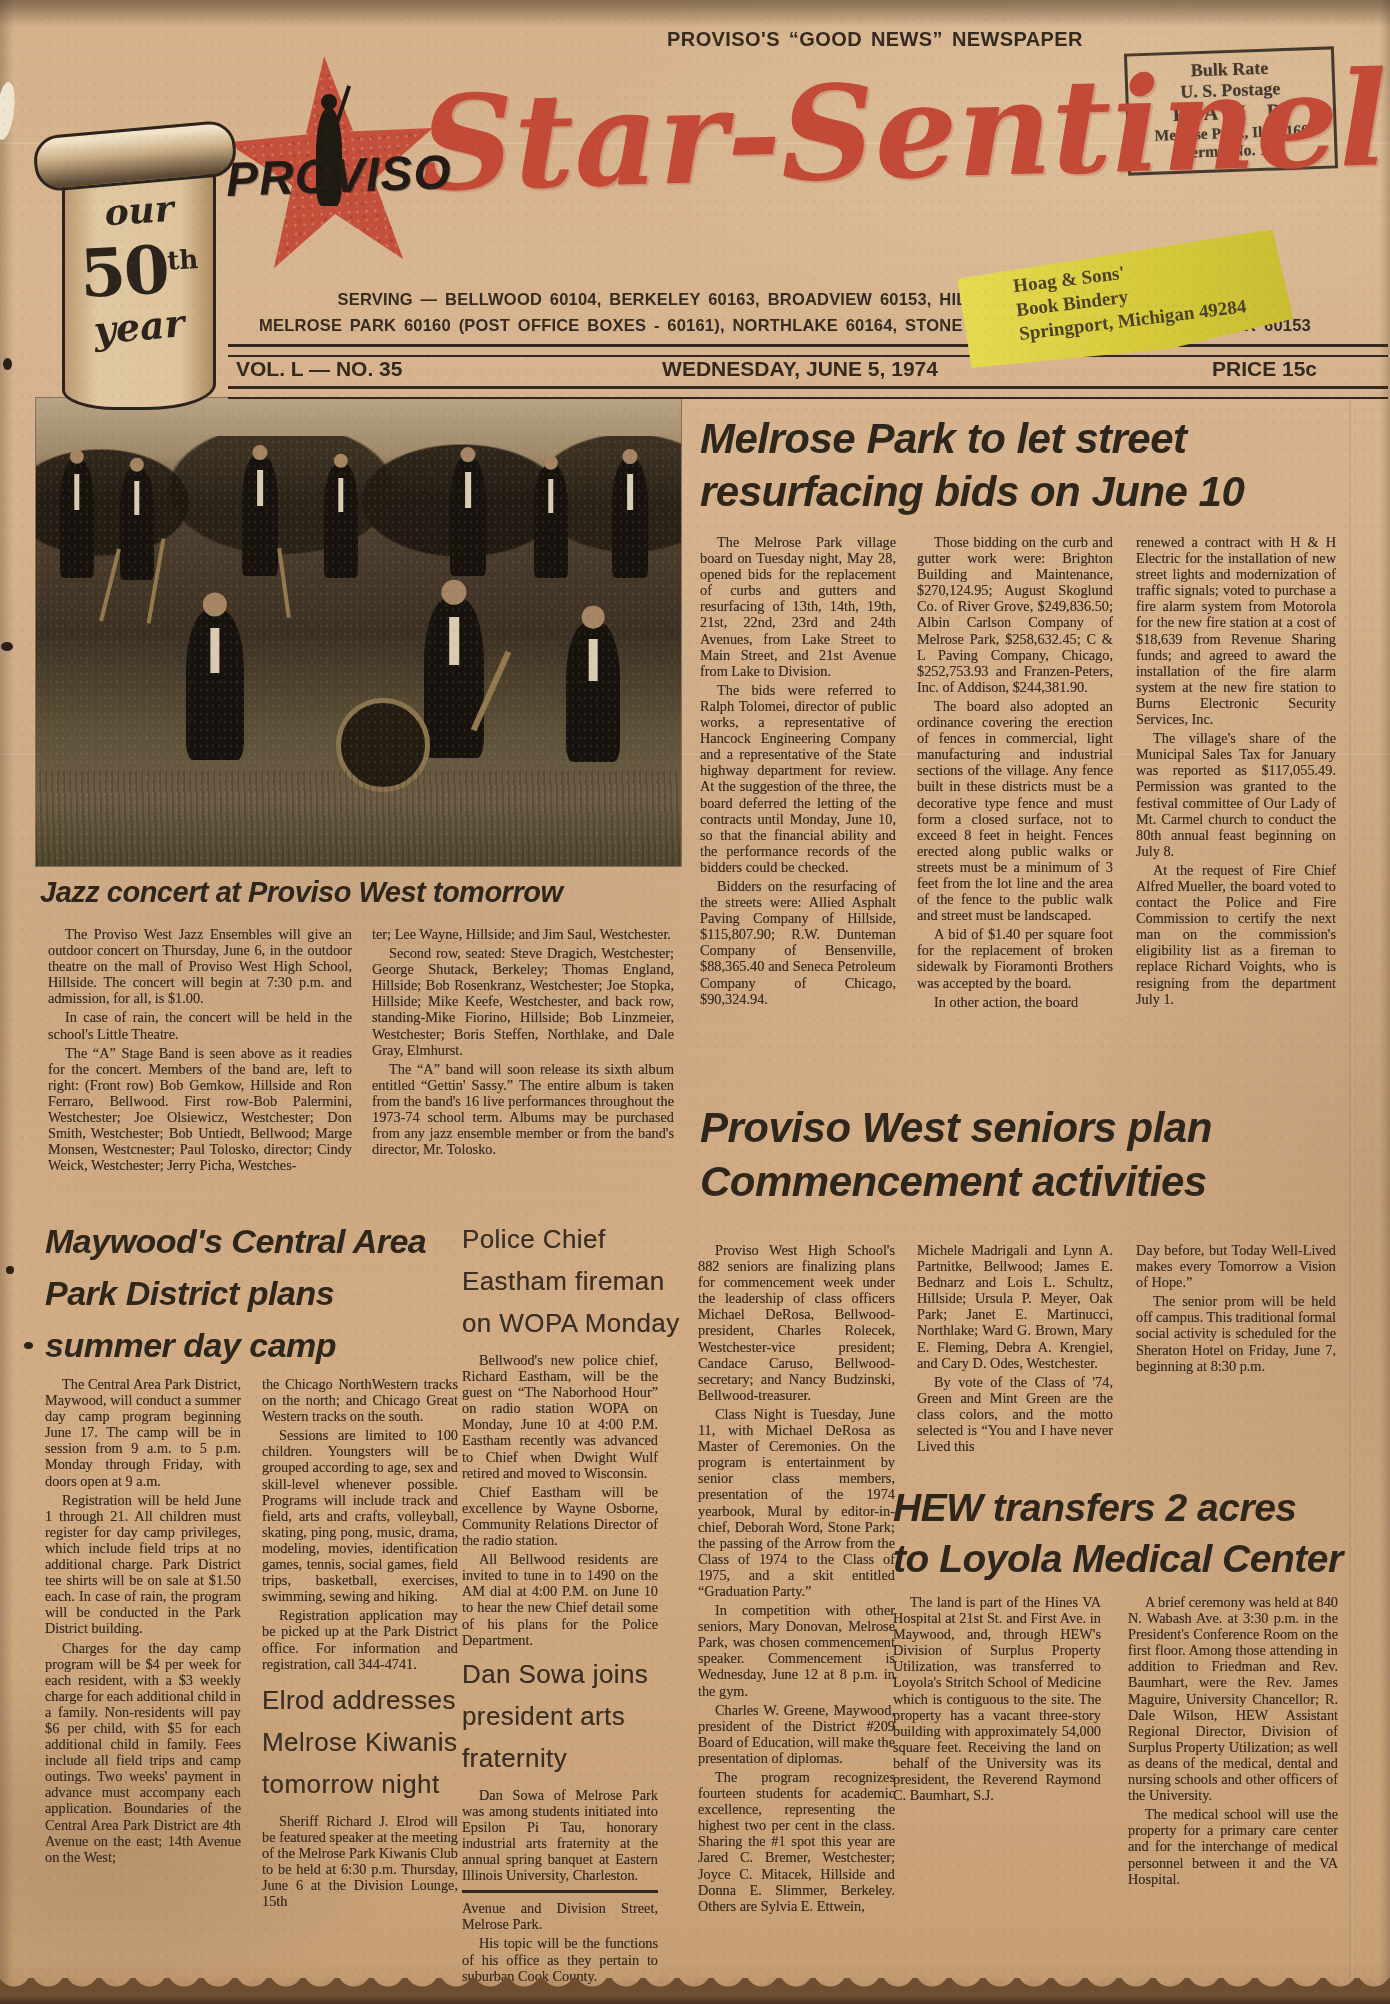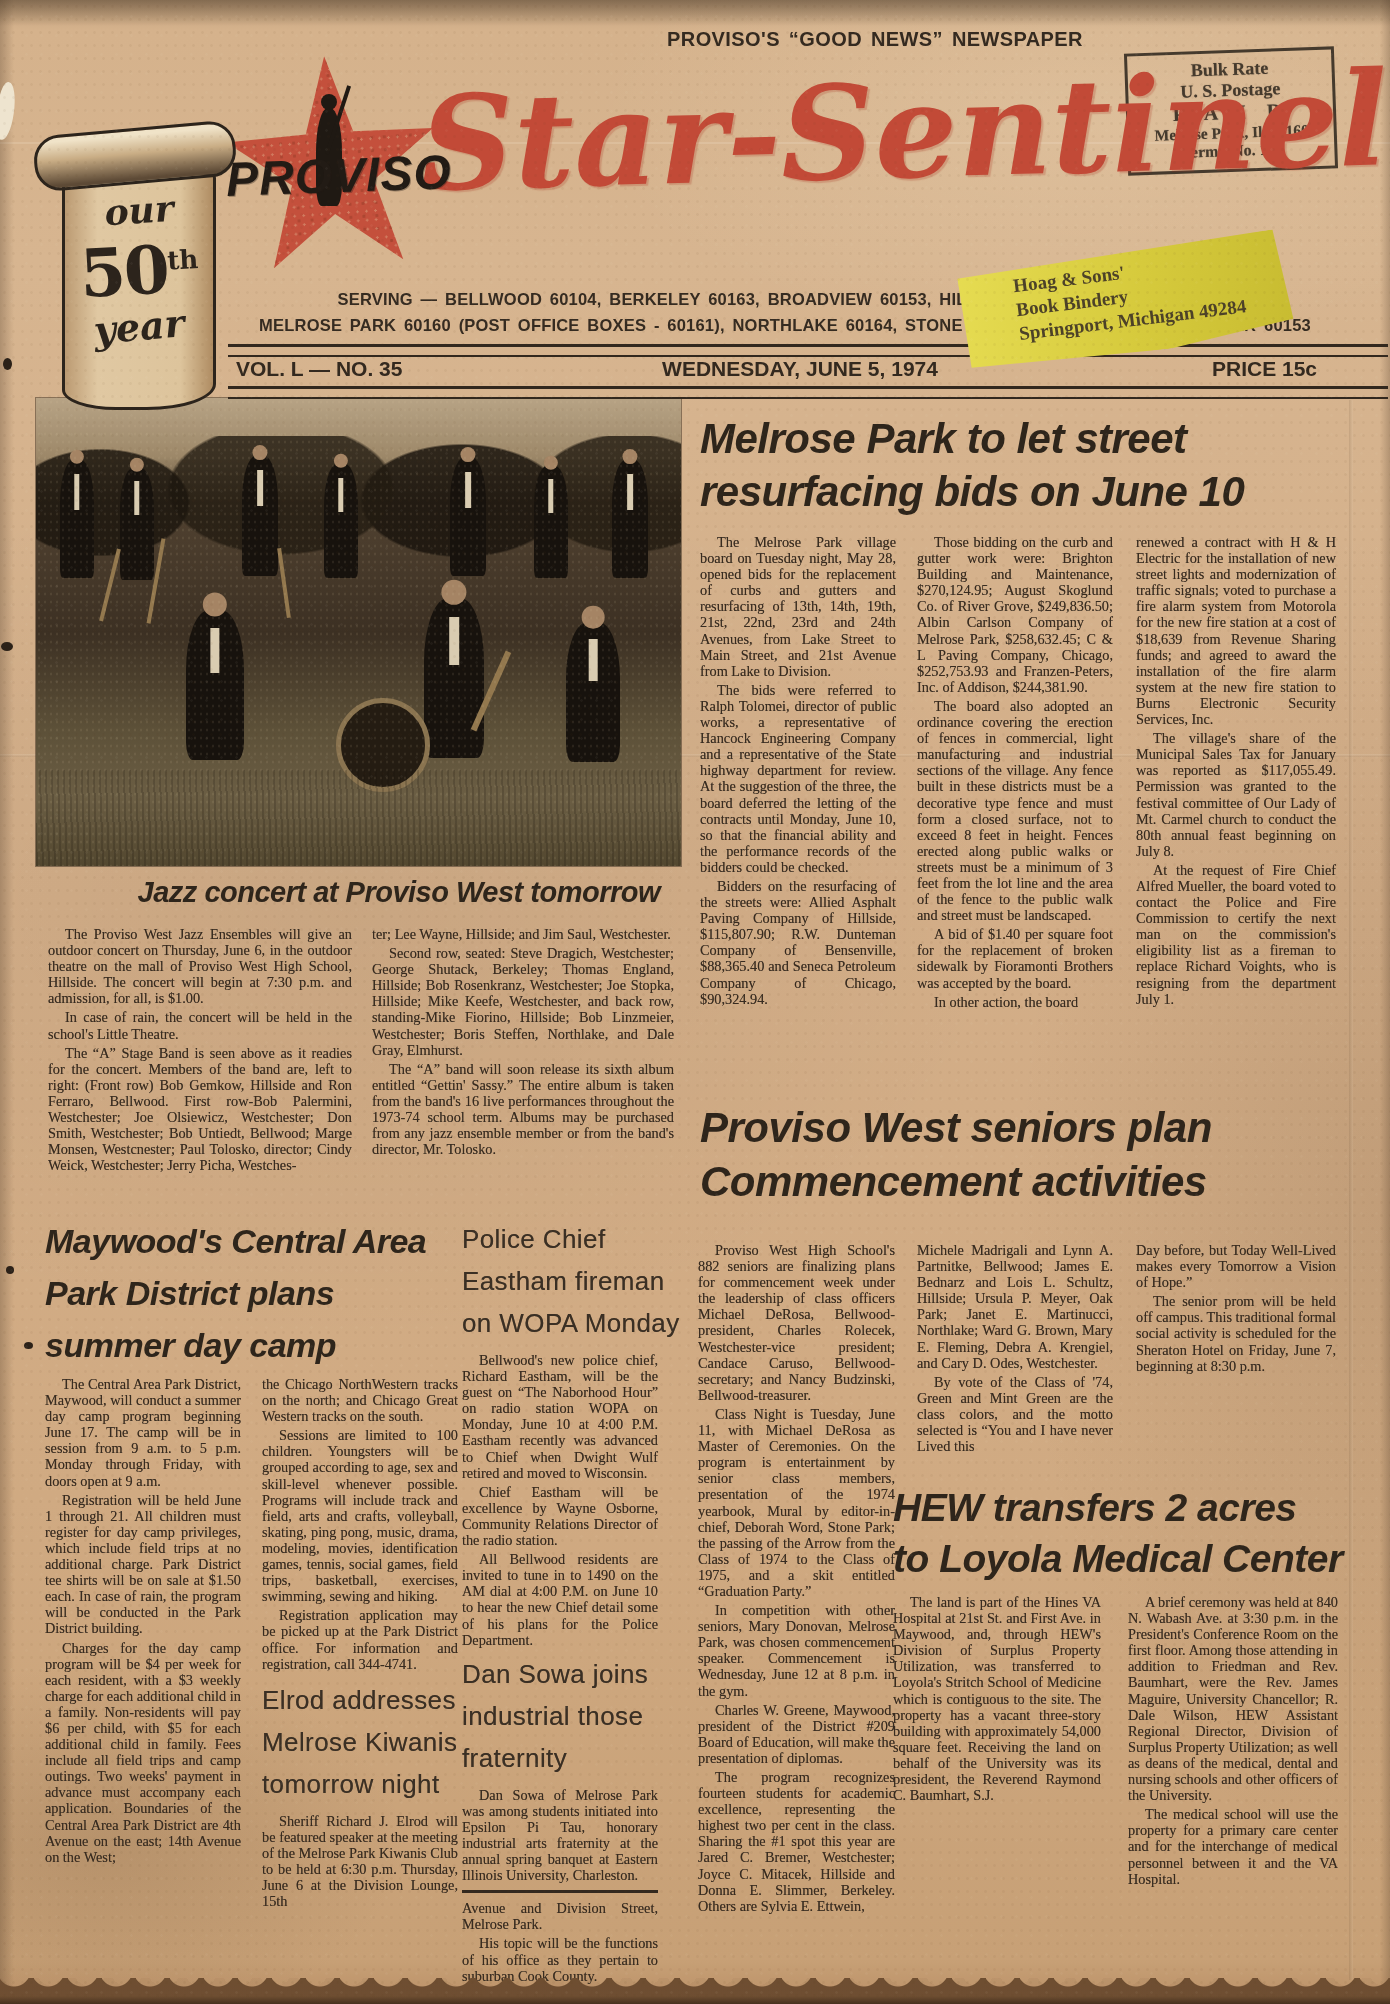--- a/index.html
+++ b/index.html
@@ -91,21 +91,21 @@
   .pfig:before{content:"";position:absolute;left:50%;top:0;transform:translate(-50%,-72%);width:42%;height:0;padding-bottom:42%;
     border-radius:50%;background:#a58464;}
   .pfig:after{content:"";position:absolute;left:50%;top:12%;transform:translateX(-50%);width:16%;height:30%;background:#d9ccb1;}
   .drum{position:absolute;left:300px;top:300px;width:84px;height:84px;border-radius:50%;background:#241c12;border:5px solid #8a7450;}
   .horn{position:absolute;width:4px;background:#93784e;}
 
   
   .hl{position:absolute;z-index:3;font-family:"Liberation Sans",sans-serif;font-weight:700;font-style:italic;color:#2e251b;
     letter-spacing:-.5px;white-space:nowrap;}
   .hl-lead{font-size:42px;} 
-  .hl-caption{font-size:29px;text-align:right;white-space:normal;}
+  .hl-caption{font-size:29px;text-align:left;white-space:normal;}
   .hl-mid{font-size:34px;}
   .hl-hew{font-size:39px;}
   .colhead{font-family:"Liberation Sans",sans-serif;font-weight:400;font-size:26px;color:#3a2f24;letter-spacing:.4px;
     line-height:26px;margin:0 0 16px 0;white-space:nowrap;}
   .col{position:absolute;z-index:3;text-align:justify;font-size:14.3px;line-height:16.1px;color:#372b20;
     text-shadow:0 0 .5px rgba(55,43,32,.55);}
   .col p{margin:0 0 3px 0;text-indent:17px;}
   .col p.noind{text-indent:0;}
   .divider{border:none;border-top:3px solid #33291f;margin:7px 0 7px 0;}
 
@@ -283,21 +283,21 @@
 
   <div class="col c-wopa">
     <div class="colhead">Police Chief</div>
     <div class="colhead">Eastham fireman</div>
     <div class="colhead">on WOPA Monday</div>
     <p>Bellwood's new police chief, Richard Eastham, will be the guest on “The Naborhood Hour” on radio station WOPA on Monday, June 10 at 4:00 P.M. Eastham recently was advanced to Chief when Dwight Wulf retired and moved to Wisconsin.</p>
     <p>Chief Eastham will be excellence by Wayne Osborne, Community Relations Director of the radio station.</p>
     <p>All Bellwood residents are invited to tune in to 1490 on the AM dial at 4:00 P.M. on June 10 to hear the new Chief detail some of his plans for the Police Department.</p>
     <div style="height:10px;"></div>
     <div class="colhead">Dan Sowa joins</div>
-    <div class="colhead">industrial those</div>
+    <div class="colhead">president arts</div>
     <div class="colhead">fraternity</div>
     <p>Dan Sowa of Melrose Park was among students initiated into Epsilon Pi Tau, honorary industrial arts fraternity at the annual spring banquet at Eastern Illinois University, Charleston.</p>
     <hr class="divider">
     <p class="noind">Avenue and Division Street, Melrose Park.</p>
     <p>His topic will be the functions of his office as they pertain to suburban Cook County.</p>
   </div>
 
   <div class="bottomband"></div>
   <div class="grain"></div>
 </div>

